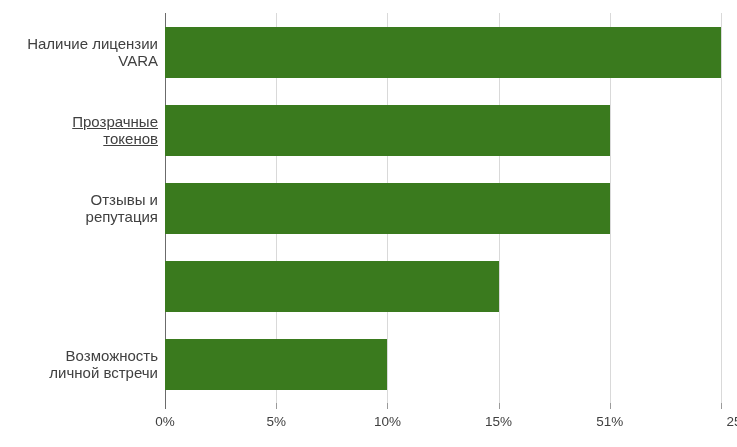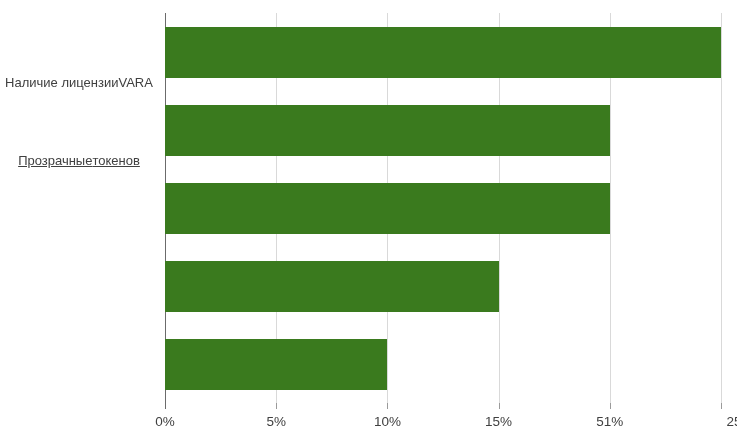--- a/index.html
+++ b/index.html
@@ -70,23 +70,24 @@
     top: 13px;
     width: 158px;
     height: 390px;
   }
   .cat-label {
     position: absolute;
     right: 0;
     width: 158px;
     text-align: right;
     color: #404040;
-    font-size: 13px;
+    font-size: 15px;
     line-height: 17px;
     display: flex;
+    flex-direction: column;
     justify-content: center;
     align-items: flex-end;
   }
   .cat-label span {
     display: block;
     white-space: nowrap;
   }
 
   
   #x-axis-line {
@@ -124,20 +125,28 @@
 
   <div id="category-labels">
       <div class="cat-label" style="top: 0px; height: 78px;">
         <span>Наличие лицензии</span>
         <span>VARA</span>
       </div>
       <div class="cat-label" style="top: 78px; height: 78px; text-decoration: underline;">
         <span>Прозрачные</span>
         <span>токенов</span>
       </div>
+      <div class="cat-label" style="top: 156px; height: 78px;">
+        <span>Отзывы и</span>
+        <span>репутация</span>
+      </div>
+      <div class="cat-label" style="top: 312px; height: 78px;">
+        <span>Возможность</span>
+        <span>личной встречи</span>
+      </div>
     </div>
 
   <div id="plot-area">
     <div id="gridlines-layer">
         <div class="gridline axis-zero" style="left: 0px;"></div>
         <div class="gridline" style="left: 111.2px;"></div>
         <div class="gridline" style="left: 222.4px;"></div>
         <div class="gridline" style="left: 333.6px;"></div>
         <div class="gridline" style="left: 444.8px;"></div>
         <div class="gridline" style="left: 556px;"></div>

